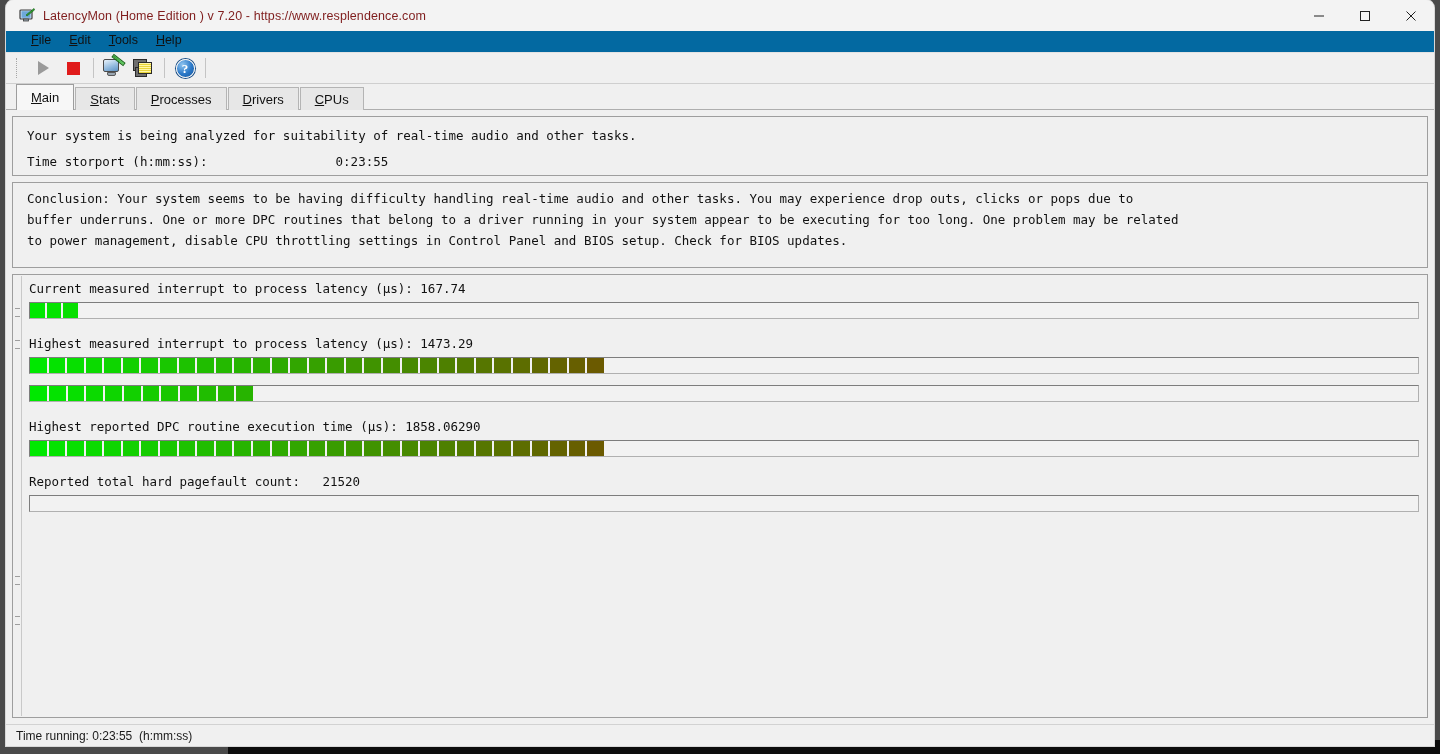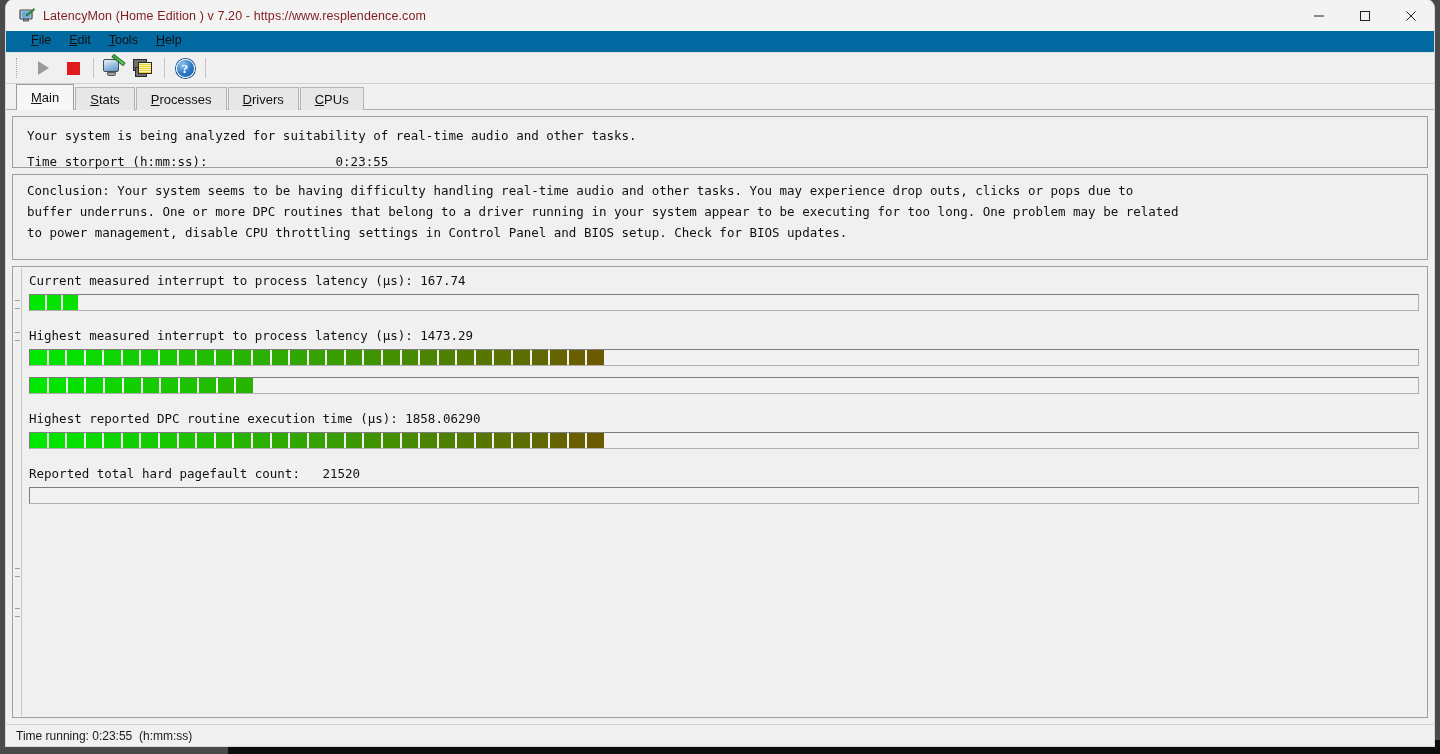--- a/index.html
+++ b/index.html
@@ -219,21 +219,21 @@
   }
   .mono-wrap {
     font-family: "DejaVu Sans Mono", monospace;
     font-size: 12.5px;
     color: #111;
     line-height: 21px;
     white-space: pre;
   }
 
   
-  #panel-status { margin-bottom: 6px; height: 52px; }
+  #panel-status { margin-bottom: 6px; height: 60px; }
 
   
   #panel-conclusion { margin-bottom: 6px; height: 86px; }
 
   
   #panel-metrics { flex: 1 1 auto; margin-bottom: 6px; position: relative; overflow: hidden; }
 
   
   #metrics-rail {
     position: absolute; left: 1px; top: 1px; bottom: 1px;

